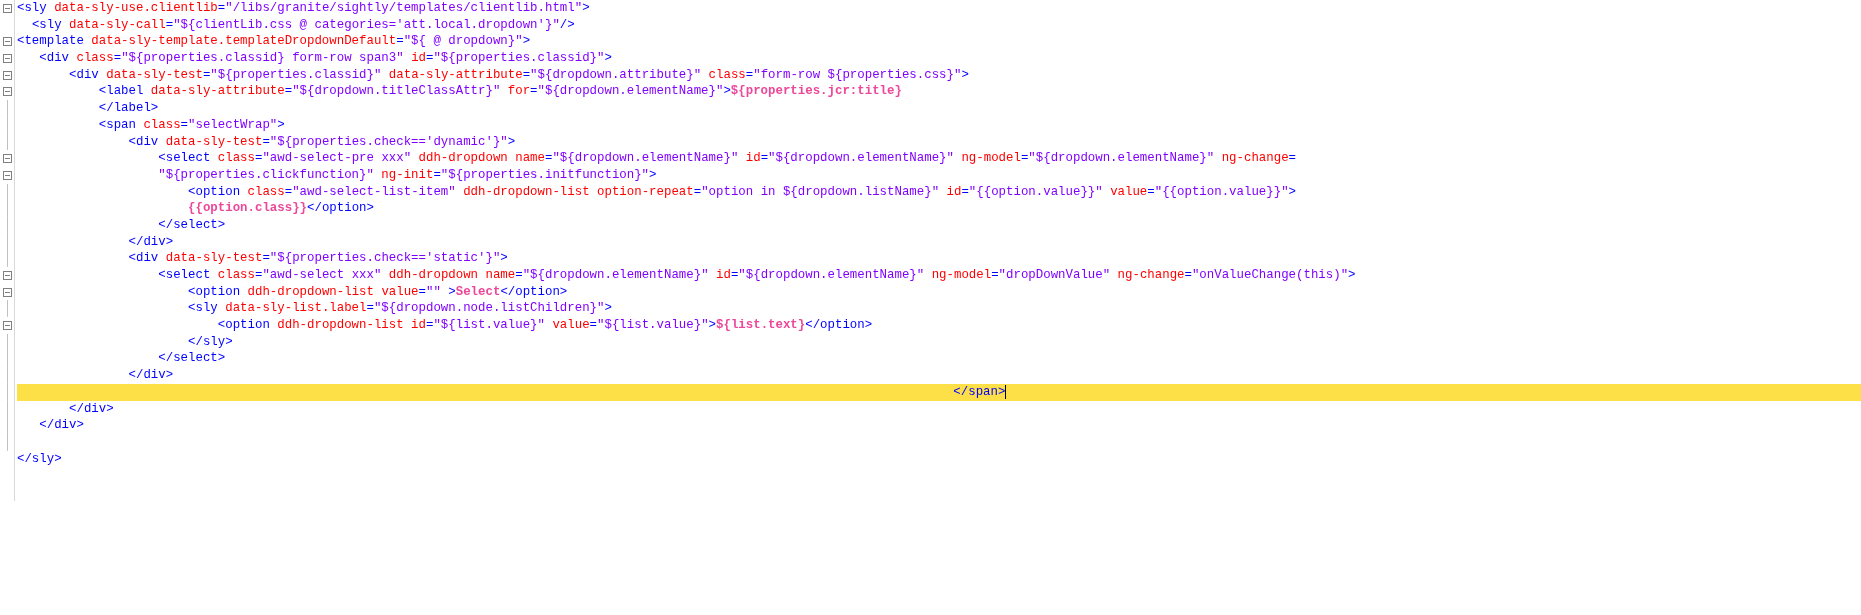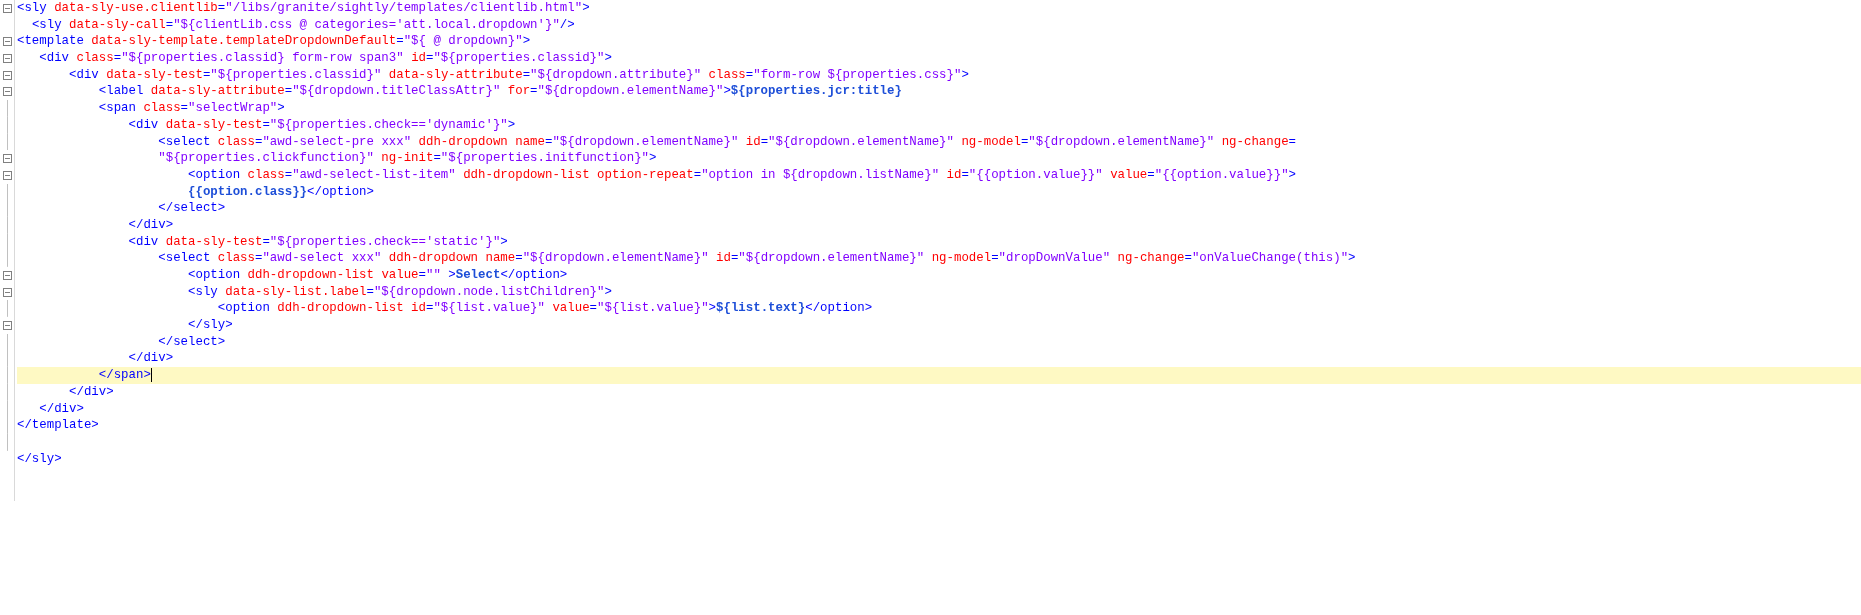--- a/index.html
+++ b/index.html
@@ -35,27 +35,28 @@
   }
   .code {
     flex: 1;
     padding-left: 2px;
   }
   .line {
     height: 16.7px;
     white-space: pre;
   }
   .line.highlight {
-    background: #fef9c3;
+    background: #fde047;
+    text-align: center;
   }
   
   .tag   { color: #0000ff; }
   .attr  { color: #ff0000; }
   .str   { color: #8000ff; }
-  .txt   { color: #1d4ed8; font-weight: bold; }
+  .txt   { color: #ec4899; font-weight: bold; }
   .plain { color: #000000; }
   .caret { border-left: 1px solid #000; display:inline-block; height:14px; vertical-align:middle;}
 </style>
 </head>
 <body>
 
 <div class="editor">
   <div class="gutter" id="gutter">
       <span class="grow"><svg width="9" height="9" style="margin-top:4px">
           <rect x="0.5" y="0.5" width="8" height="8" fill="#fff" stroke="#808080"></rect>
@@ -118,36 +119,36 @@
       <span class="gline"></span>
       <span class="gline"></span>
     </div>
   <div class="code" id="code">
       <div class="line"><span class="tag">&lt;sly</span><span class="plain"> </span><span class="attr">data-sly-use.clientlib</span><span class="tag">=</span><span class="str">"/libs/granite/sightly/templates/clientlib.html"</span><span class="tag">&gt;</span></div>
       <div class="line"><span class="plain">  </span><span class="tag">&lt;sly</span><span class="plain"> </span><span class="attr">data-sly-call</span><span class="tag">=</span><span class="str">"${clientLib.css @ categories='att.local.dropdown'}"</span><span class="tag">/&gt;</span></div>
       <div class="line"><span class="tag">&lt;template</span><span class="plain"> </span><span class="attr">data-sly-template.templateDropdownDefault</span><span class="tag">=</span><span class="str">"${ @ dropdown}"</span><span class="tag">&gt;</span></div>
       <div class="line"><span class="plain">   </span><span class="tag">&lt;div</span><span class="plain"> </span><span class="attr">class</span><span class="tag">=</span><span class="str">"${properties.classid} form-row span3"</span><span class="plain"> </span><span class="attr">id</span><span class="tag">=</span><span class="str">"${properties.classid}"</span><span class="tag">&gt;</span></div>
       <div class="line"><span class="plain">       </span><span class="tag">&lt;div</span><span class="plain"> </span><span class="attr">data-sly-test</span><span class="tag">=</span><span class="str">"${properties.classid}"</span><span class="plain"> </span><span class="attr">data-sly-attribute</span><span class="tag">=</span><span class="str">"${dropdown.attribute}"</span><span class="plain"> </span><span class="attr">class</span><span class="tag">=</span><span class="str">"form-row ${properties.css}"</span><span class="tag">&gt;</span></div>
       <div class="line"><span class="plain">           </span><span class="tag">&lt;label</span><span class="plain"> </span><span class="attr">data-sly-attribute</span><span class="tag">=</span><span class="str">"${dropdown.titleClassAttr}"</span><span class="plain"> </span><span class="attr">for</span><span class="tag">=</span><span class="str">"${dropdown.elementName}"</span><span class="tag">&gt;</span><span class="txt">${properties.jcr:title}</span></div>
+      <div class="line"><span class="plain">           </span><span class="tag">&lt;/label&gt;</span></div>
       <div class="line"><span class="plain">           </span><span class="tag">&lt;span</span><span class="plain"> </span><span class="attr">class</span><span class="tag">=</span><span class="str">"selectWrap"</span><span class="tag">&gt;</span></div>
       <div class="line"><span class="plain">               </span><span class="tag">&lt;div</span><span class="plain"> </span><span class="attr">data-sly-test</span><span class="tag">=</span><span class="str">"${properties.check=='dynamic'}"</span><span class="tag">&gt;</span></div>
       <div class="line"><span class="plain">                   </span><span class="tag">&lt;select</span><span class="plain"> </span><span class="attr">class</span><span class="tag">=</span><span class="str">"awd-select-pre xxx"</span><span class="plain"> </span><span class="attr">ddh-dropdown</span><span class="plain"> </span><span class="attr">name</span><span class="tag">=</span><span class="str">"${dropdown.elementName}"</span><span class="plain"> </span><span class="attr">id</span><span class="tag">=</span><span class="str">"${dropdown.elementName}"</span><span class="plain"> </span><span class="attr">ng-model</span><span class="tag">=</span><span class="str">"${dropdown.elementName}"</span><span class="plain"> </span><span class="attr">ng-change</span><span class="tag">=</span></div>
       <div class="line"><span class="plain">                   </span><span class="str">"${properties.clickfunction}"</span><span class="plain"> </span><span class="attr">ng-init</span><span class="tag">=</span><span class="str">"${properties.initfunction}"</span><span class="tag">&gt;</span></div>
       <div class="line"><span class="plain">                       </span><span class="tag">&lt;option</span><span class="plain"> </span><span class="attr">class</span><span class="tag">=</span><span class="str">"awd-select-list-item"</span><span class="plain"> </span><span class="attr">ddh-dropdown-list</span><span class="plain"> </span><span class="attr">option-repeat</span><span class="tag">=</span><span class="str">"option in ${dropdown.listName}"</span><span class="plain"> </span><span class="attr">id</span><span class="tag">=</span><span class="str">"{{option.value}}"</span><span class="plain"> </span><span class="attr">value</span><span class="tag">=</span><span class="str">"{{option.value}}"</span><span class="tag">&gt;</span></div>
       <div class="line"><span class="plain">                       </span><span class="txt">{{option.class}}</span><span class="tag">&lt;/option&gt;</span></div>
       <div class="line"><span class="plain">                   </span><span class="tag">&lt;/select&gt;</span></div>
       <div class="line"><span class="plain">               </span><span class="tag">&lt;/div&gt;</span></div>
       <div class="line"><span class="plain">               </span><span class="tag">&lt;div</span><span class="plain"> </span><span class="attr">data-sly-test</span><span class="tag">=</span><span class="str">"${properties.check=='static'}"</span><span class="tag">&gt;</span></div>
       <div class="line"><span class="plain">                   </span><span class="tag">&lt;select</span><span class="plain"> </span><span class="attr">class</span><span class="tag">=</span><span class="str">"awd-select xxx"</span><span class="plain"> </span><span class="attr">ddh-dropdown</span><span class="plain"> </span><span class="attr">name</span><span class="tag">=</span><span class="str">"${dropdown.elementName}"</span><span class="plain"> </span><span class="attr">id</span><span class="tag">=</span><span class="str">"${dropdown.elementName}"</span><span class="plain"> </span><span class="attr">ng-model</span><span class="tag">=</span><span class="str">"dropDownValue"</span><span class="plain"> </span><span class="attr">ng-change</span><span class="tag">=</span><span class="str">"onValueChange(this)"</span><span class="tag">&gt;</span></div>
       <div class="line"><span class="plain">                       </span><span class="tag">&lt;option</span><span class="plain"> </span><span class="attr">ddh-dropdown-list</span><span class="plain"> </span><span class="attr">value</span><span class="tag">=</span><span class="str">""</span><span class="plain"> </span><span class="tag">&gt;</span><span class="txt">Select</span><span class="tag">&lt;/option&gt;</span></div>
       <div class="line"><span class="plain">                       </span><span class="tag">&lt;sly</span><span class="plain"> </span><span class="attr">data-sly-list.label</span><span class="tag">=</span><span class="str">"${dropdown.node.listChildren}"</span><span class="tag">&gt;</span></div>
       <div class="line"><span class="plain">                           </span><span class="tag">&lt;option</span><span class="plain"> </span><span class="attr">ddh-dropdown-list</span><span class="plain"> </span><span class="attr">id</span><span class="tag">=</span><span class="str">"${list.value}"</span><span class="plain"> </span><span class="attr">value</span><span class="tag">=</span><span class="str">"${list.value}"</span><span class="tag">&gt;</span><span class="txt">${list.text}</span><span class="tag">&lt;/option&gt;</span></div>
       <div class="line"><span class="plain">                       </span><span class="tag">&lt;/sly&gt;</span></div>
       <div class="line"><span class="plain">                   </span><span class="tag">&lt;/select&gt;</span></div>
       <div class="line"><span class="plain">               </span><span class="tag">&lt;/div&gt;</span></div>
       <div class="line highlight"><span class="plain">           </span><span class="tag">&lt;/span&gt;</span><span class="caret"></span></div>
       <div class="line"><span class="plain">       </span><span class="tag">&lt;/div&gt;</span></div>
       <div class="line"><span class="plain">   </span><span class="tag">&lt;/div&gt;</span></div>
-      <div class="line"><span class="tag">&lt;/template&gt;</span></div>
       <div class="line"><span class="plain"> </span></div>
       <div class="line"><span class="tag">&lt;/sly&gt;</span></div>
     </div>
 </div>
 
 </body></html>

